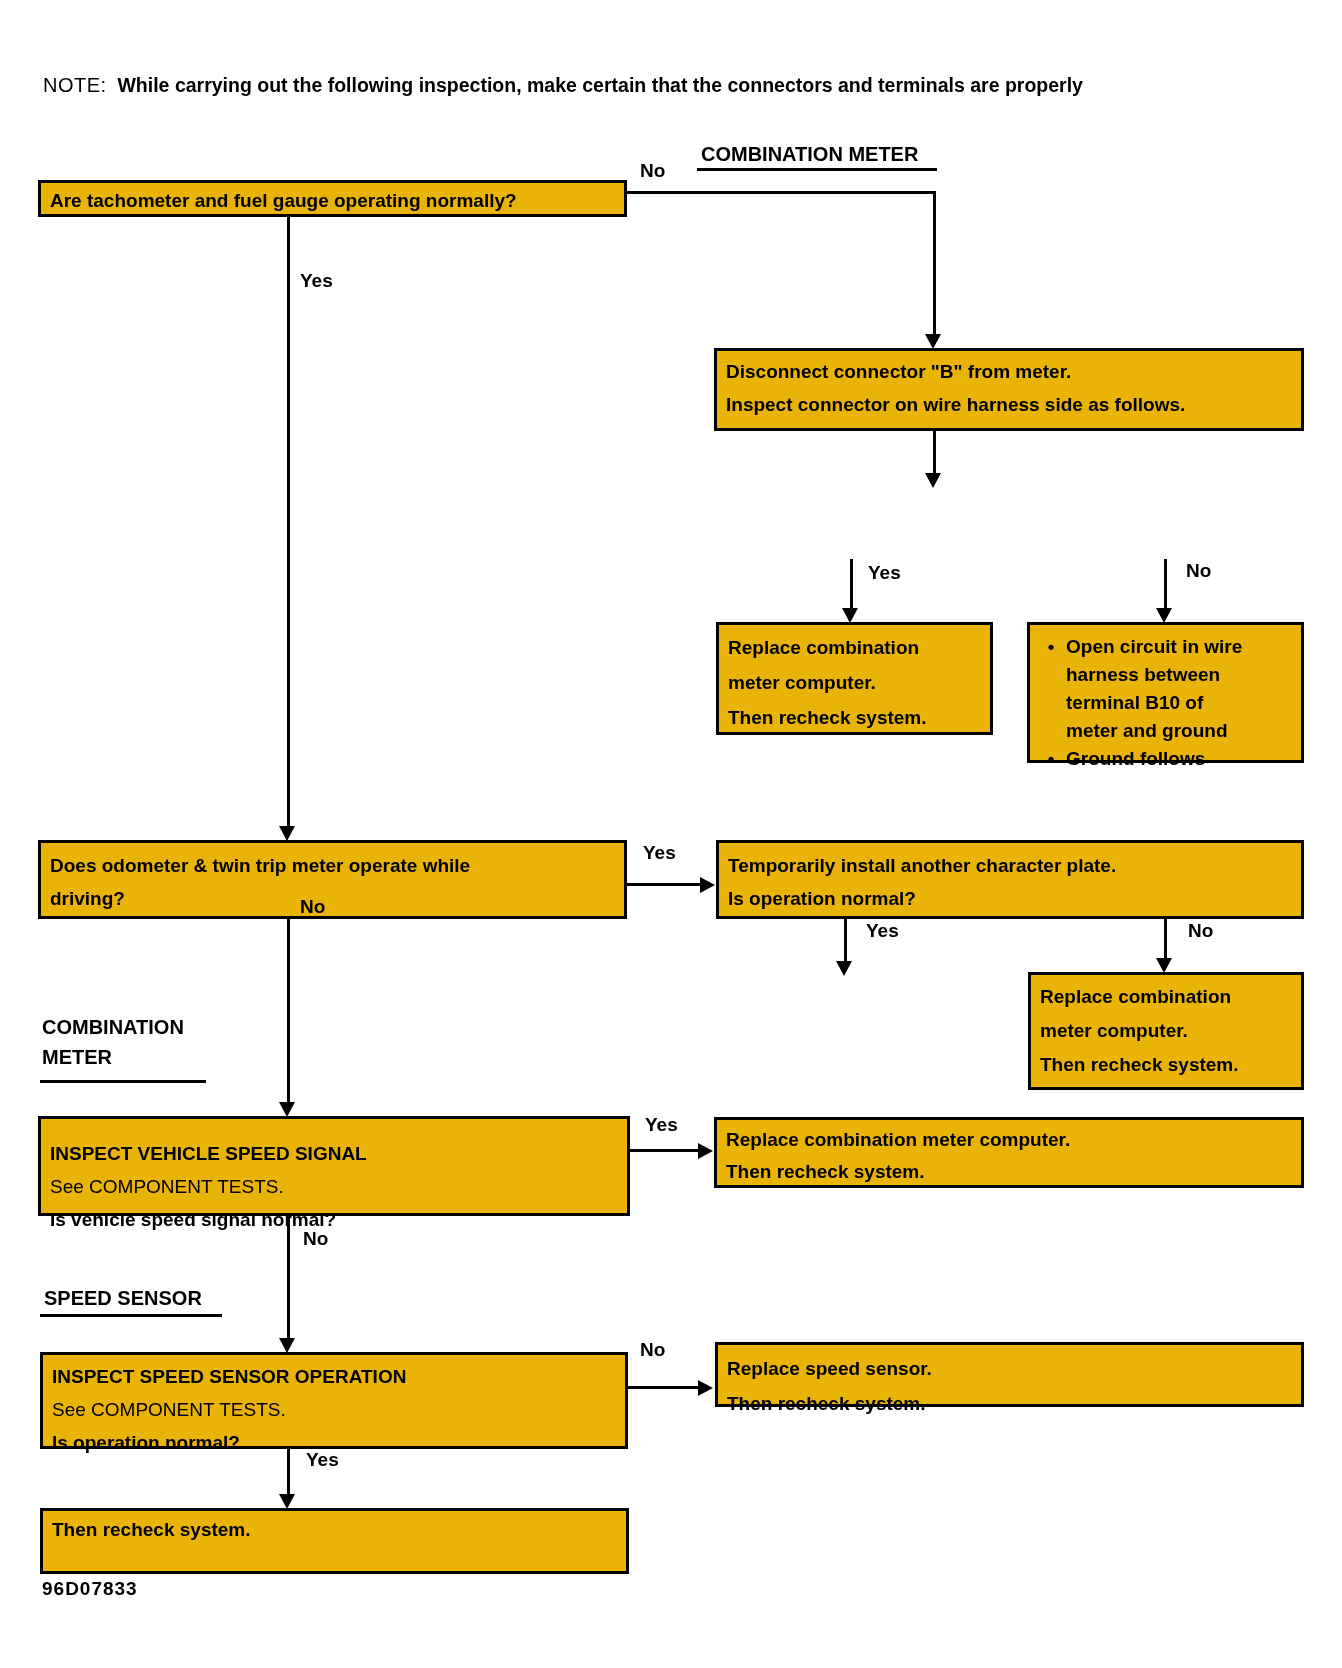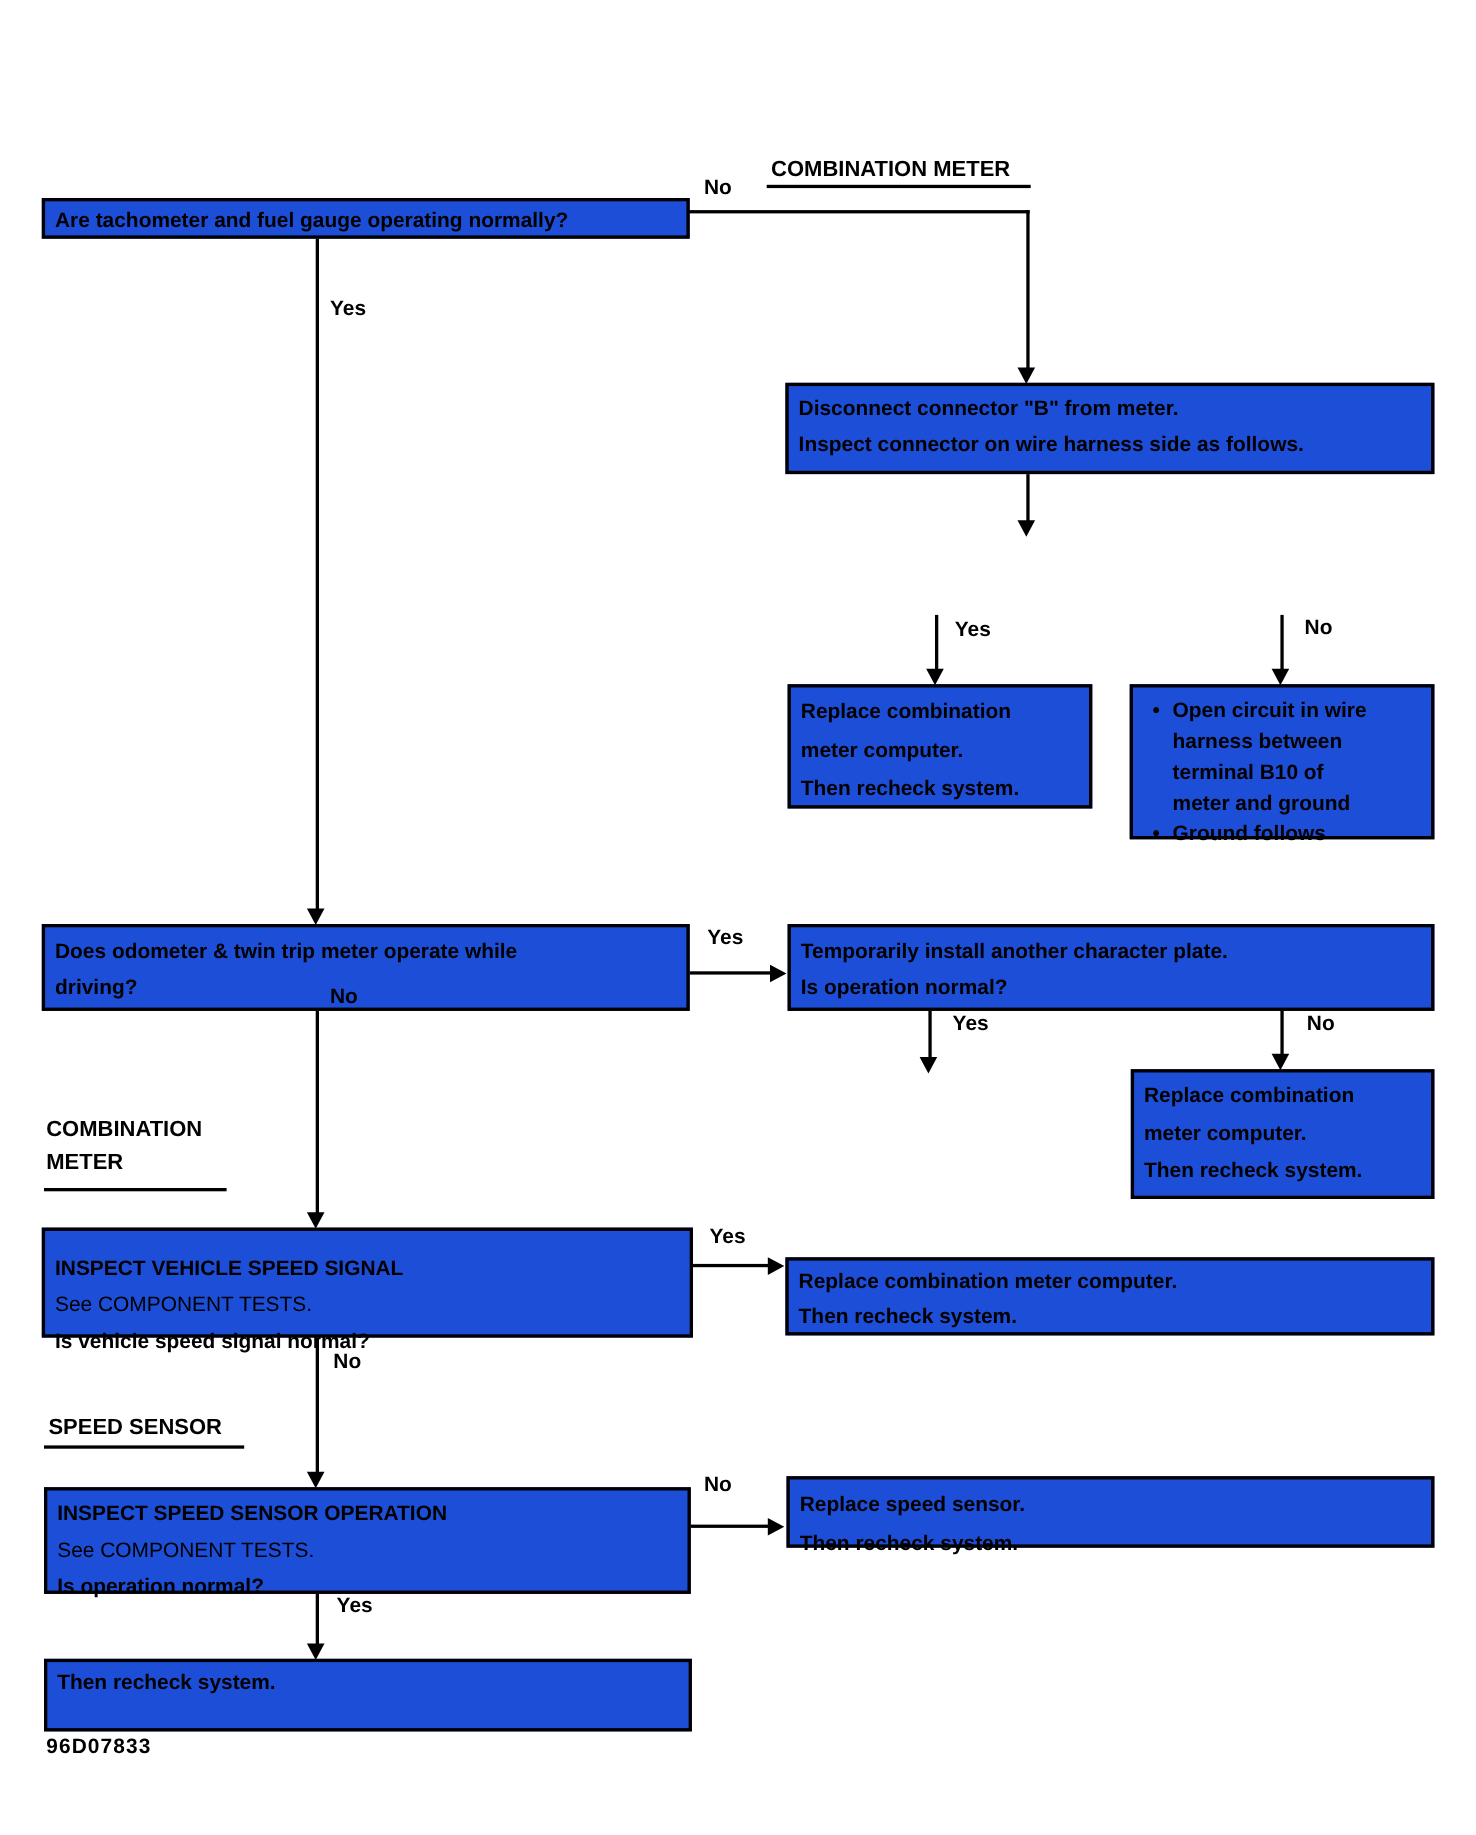--- a/index.html
+++ b/index.html
@@ -1,18 +1,18 @@
 <!DOCTYPE html>
 <html><head>
 <meta charset="utf-8">
 <style>
   html,body{margin:0;padding:0;background:#fff;}
   .page{position:relative;width:1342px;height:1668px;background:#ffffff;
         font-family:"Liberation Sans",sans-serif;color:#000;overflow:hidden;}
-  .fbox{position:absolute;border:3px solid #000;background:#1d4ed8;box-sizing:border-box;
+  .fbox{position:absolute;border:3px solid #000;background:#eab308;box-sizing:border-box;
         font-size:19px;font-weight:bold;line-height:33px;padding:4px 9px;}
   .fline{white-space:nowrap;}
   .light{font-weight:normal;}
   .lbl{position:absolute;font-size:19px;font-weight:bold;white-space:nowrap;}
   .heading{position:absolute;font-size:20px;font-weight:bold;white-space:nowrap;line-height:30px;}
   .rule{position:absolute;height:3px;background:#000;}
   .vline{position:absolute;width:3px;background:#000;}
   .hline{position:absolute;height:3px;background:#000;}
   .arrow-down{position:absolute;width:0;height:0;border-left:8px solid transparent;
               border-right:8px solid transparent;border-top:15px solid #000;}
@@ -59,21 +59,21 @@
   #box-i{left:1028px;top:972px;width:276px;height:118px;line-height:34px;padding-top:5px;}
   #lbl-no-c{left:300px;top:896px;}
   #hd-cm-left{left:42px;top:1012px;}
   #rule-cm-left{left:40px;top:1080px;width:166px;}
   #vl-s2{left:287px;top:919px;height:185px;}
   #ar-s2{left:279px;top:1102px;}
   #box-j{left:38px;top:1116px;width:592px;height:100px;padding-top:18px;}
   #lbl-yes-j{left:645px;top:1114px;}
   #hl-jk{left:628px;top:1149px;width:72px;}
   #ar-jk{left:698px;top:1143px;}
-  #box-k{left:714px;top:1117px;width:590px;height:71px;line-height:32px;margin-top:26px;}
+  #box-k{left:714px;top:1117px;width:590px;height:71px;line-height:32px;}
   #lbl-no-j{left:303px;top:1228px;}
   #vl-s3{left:287px;top:1216px;height:123px;}
   #ar-s3{left:279px;top:1338px;}
   #hd-ss{left:44px;top:1283px;}
   #rule-ss{left:40px;top:1314px;width:182px;}
   #box-l{left:40px;top:1352px;width:588px;height:97px;padding-top:5px;}
   #lbl-no-l{left:640px;top:1339px;}
   #hl-ln{left:628px;top:1386px;width:72px;}
   #ar-ln{left:698px;top:1380px;}
   #box-n{left:715px;top:1342px;width:589px;height:65px;line-height:35px;padding-top:6px;}
@@ -82,20 +82,21 @@
   #ar-s4{left:279px;top:1494px;}
   #box-m{left:40px;top:1508px;width:589px;height:66px;line-height:30px;}
   #code{position:absolute;left:42px;top:1578px;font-size:19px;font-weight:bold;letter-spacing:1px;}
 </style>
 </head>
 <body>
 
 <div class="page">
 
   <div id="note">
+    <div class="note-line"><span class="prefix">NOTE:</span>&nbsp;&nbsp;<span>While carrying out the following inspection, make certain that the connectors and terminals are properly</span></div>
   </div>
 
   <div class="heading" id="hd-cm-top">COMBINATION METER</div>
   <div class="rule" id="rule-cm-top"></div>
 
   <div class="fbox" id="box-a">
     <div class="fline">Are tachometer and fuel gauge operating normally?</div>
   </div>
   <div class="lbl" id="lbl-no-a">No</div>
   <div class="hline" id="hl-no-a"></div>

